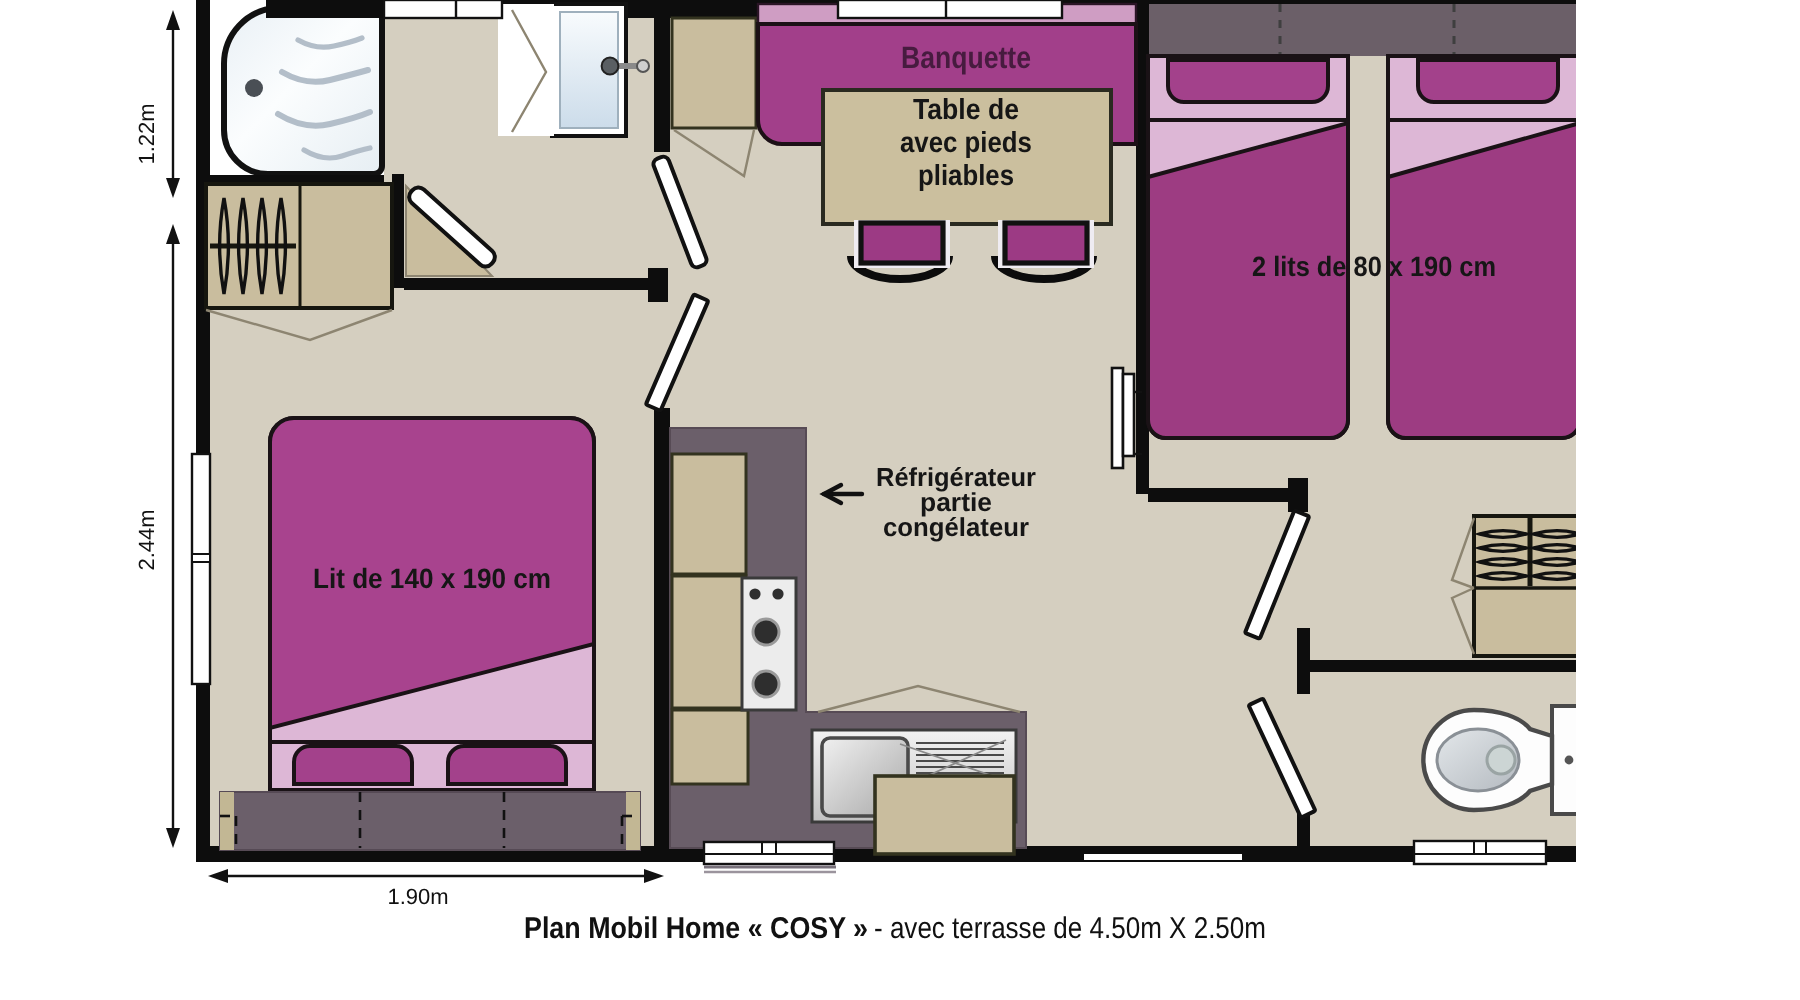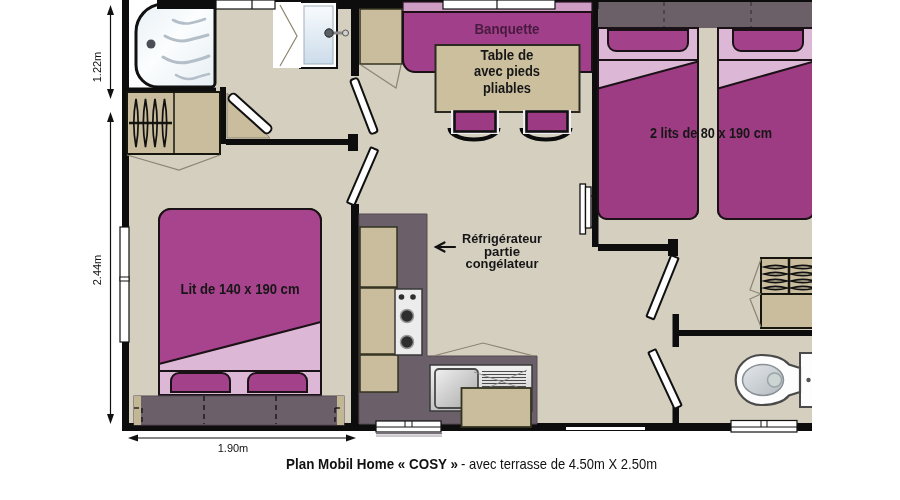--- a/index.html
+++ b/index.html
@@ -1,16 +1,16 @@
 <!DOCTYPE html>
 <html><head>
 <meta charset="utf-8">
 <style>
   html,body{margin:0;padding:0;background:#fff;}
-  .wrap{width:788px;height:500px;position:relative;background:#fff;overflow:hidden;padding-left:24px;}
+  .wrap{width:788px;height:500px;position:relative;background:#fff;overflow:hidden;}
   text{font-family:"Liberation Sans", sans-serif;}
 </style>
 </head>
 <body>
 <div class="wrap">
 <svg width="900" height="500" viewBox="0 0 900 500">
 <defs>
   <linearGradient id="showerG" x1="0" y1="0" x2="1" y2="1">
     <stop offset="0" stop-color="#e9f0f5"></stop>
           <stop offset="0.45" stop-color="#fbfdfe"></stop>

